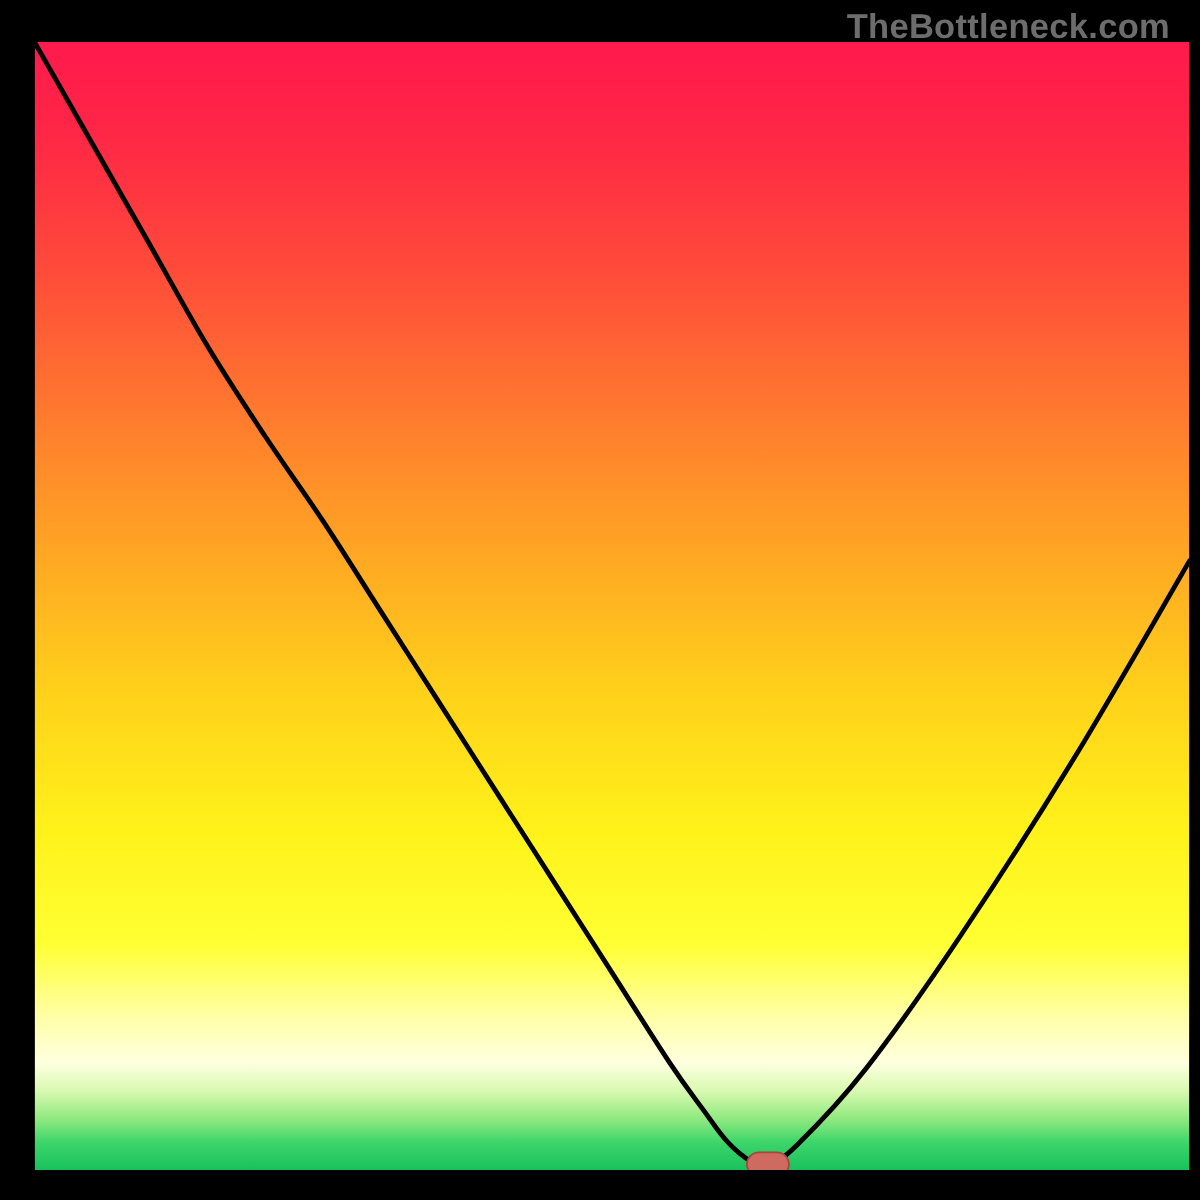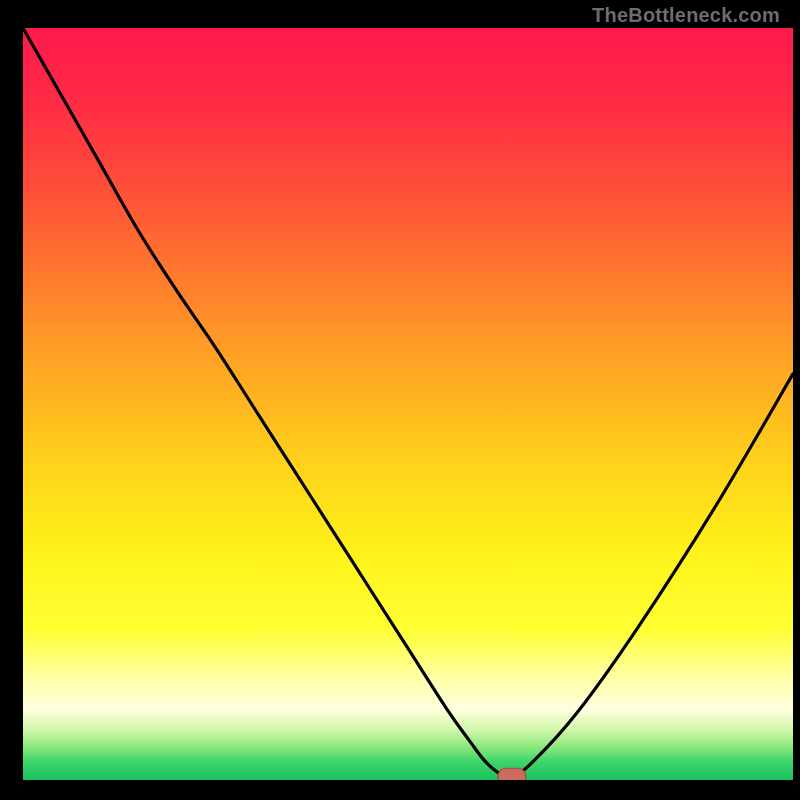--- a/index.html
+++ b/index.html
@@ -15,21 +15,21 @@
     position: relative;
     width: 800px;
     height: 800px;
     background: #000;
   }
   .watermark {
     position: absolute;
     top: 4px;
     right: 20px;
     color: #6d6d6d;
-    font-size: 20px;
+    font-size: 23px;
     font-weight: 600;
     letter-spacing: 0.2px;
     z-index: 5;
   }
   .plot {
     position: absolute;
     left: 23px;
     top: 28px;
     width: 770px;
     height: 752px;

